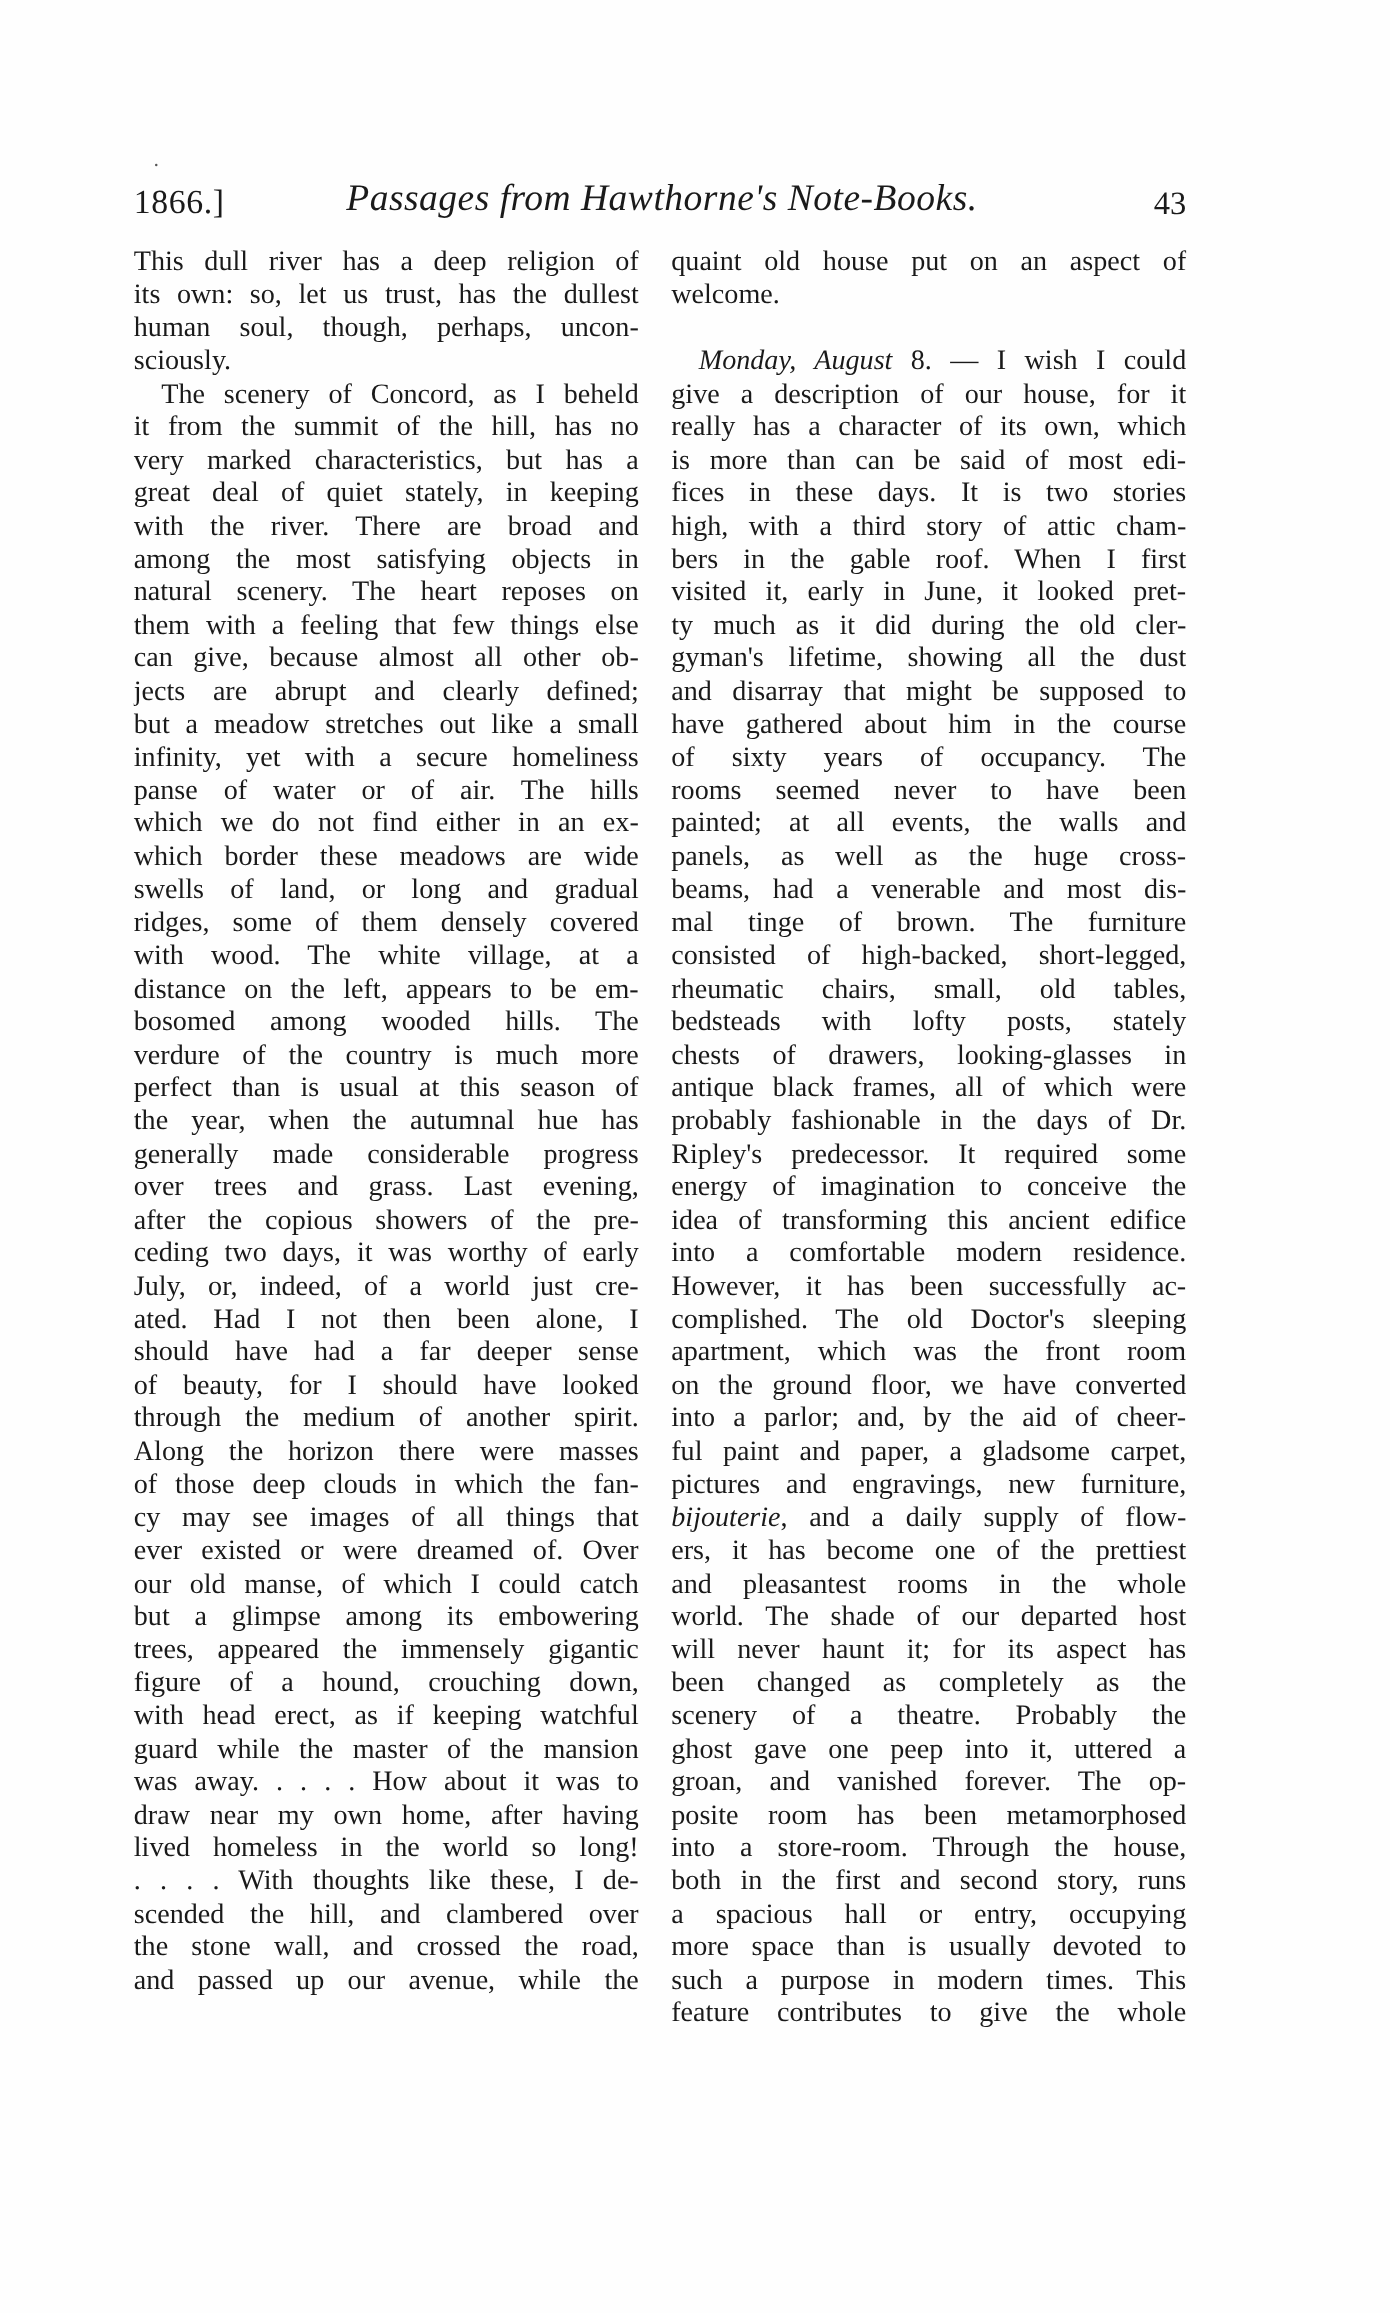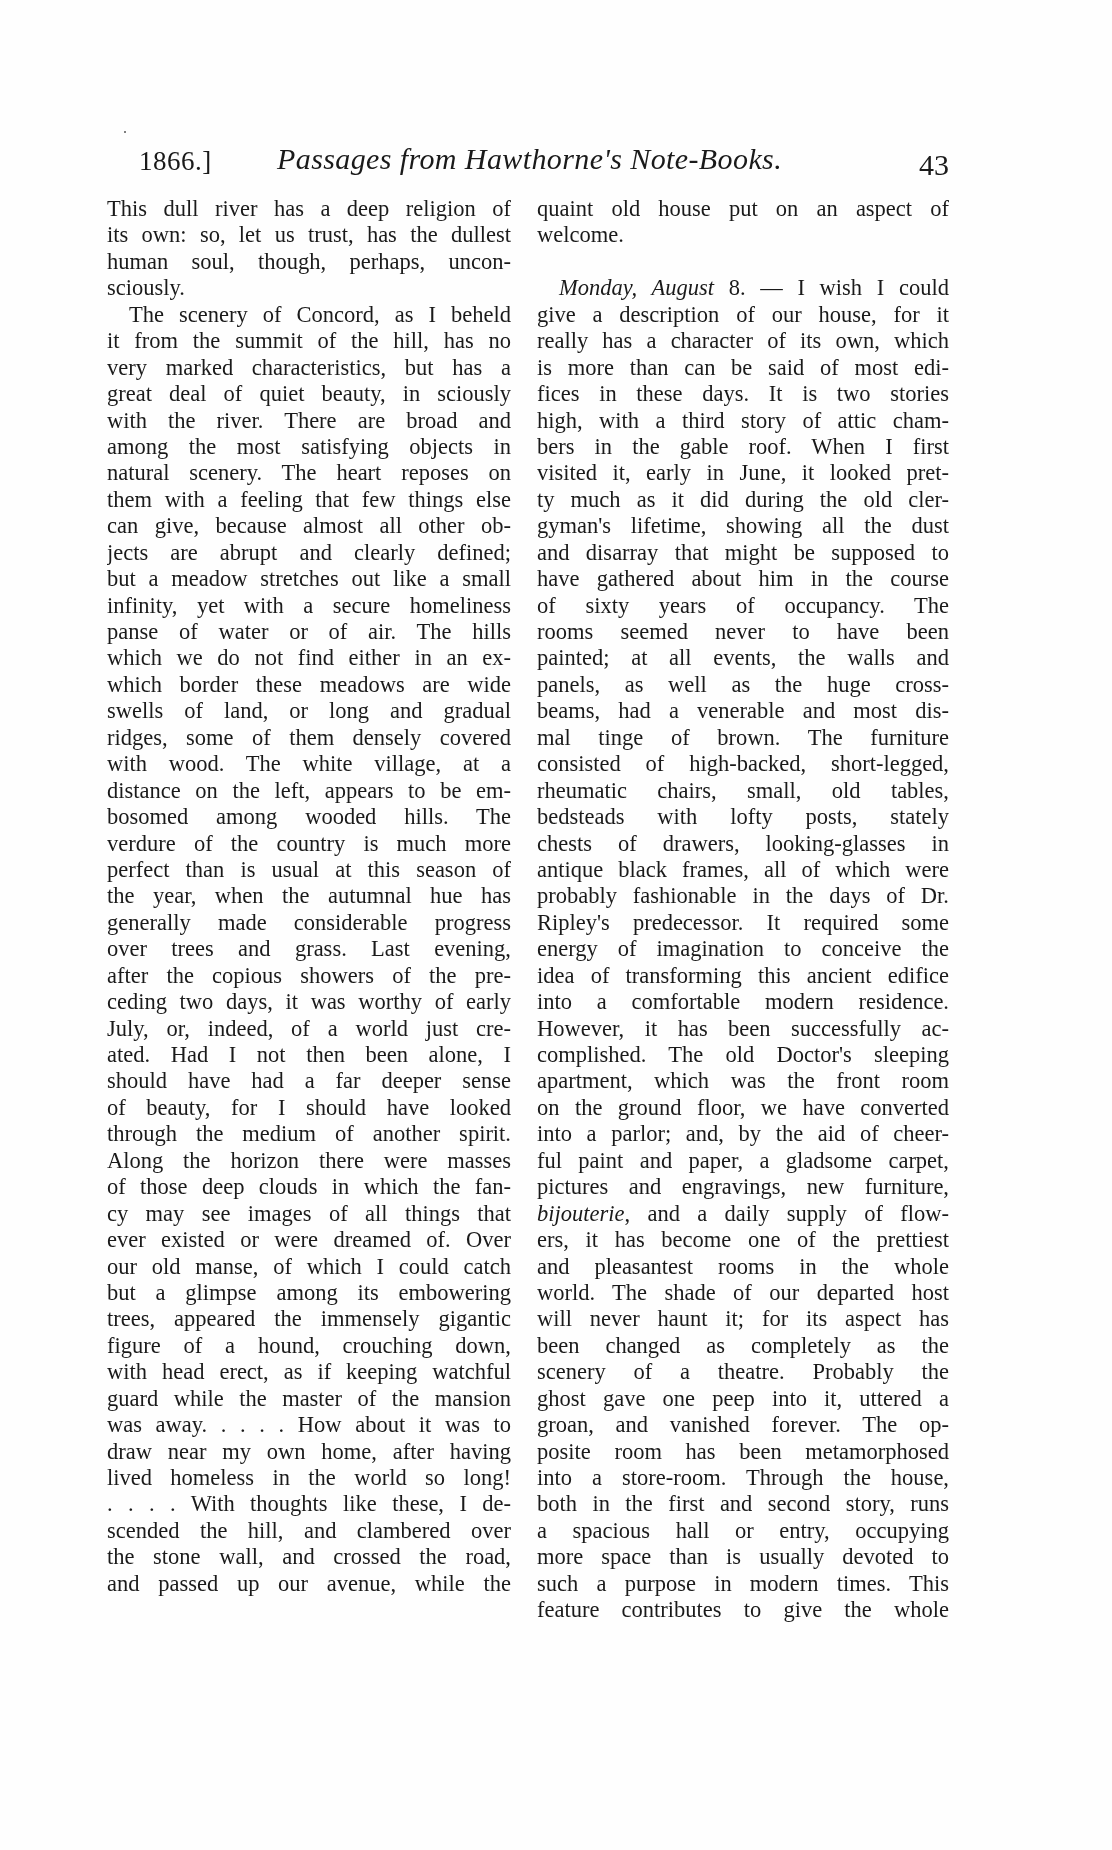--- a/index.html
+++ b/index.html
@@ -1,23 +1,23 @@
 <!DOCTYPE html>
 <html><head>
   <meta charset="utf-8">
   <style>
     html, body { margin: 0; padding: 0; background: #ffffff; }
     body { width: 1112px; height: 1850px; position: relative; overflow: hidden;
            font-family: "DejaVu Serif", "Liberation Serif", serif; color: #1a1a1a; }
     .page { position: absolute; left: 0; top: 0; width: 1112px; height: 1850px; background: #fefefe; }
     .speck { position: absolute; width: 2px; height: 2px; background: #555; border-radius: 1px; }
     .header { position: absolute; left: 107px; top: 140px; width: 842px; height: 40px; }
-    .header .year { position: absolute; left: 0; top: 6px; font-family: "Liberation Serif", serif; font-size: 27px; letter-spacing: 0.5px; margin-left: 32px; }
+    .header .year { position: absolute; left: 0; top: 6px; font-family: "Liberation Serif", serif; font-size: 27px; letter-spacing: 0.5px; }
     .header .title { position: absolute; left: 170px; top: 2px; font-family: "Liberation Serif", serif; font-style: italic; font-size: 30px; letter-spacing: 0.4px; }
-    .header .pageno { position: absolute; right: 0; top: 8px; font-family: "Liberation Serif", serif; font-size: 30px; }
+    .header .pageno { position: absolute; right: 0; top: 8px; font-family: "Liberation Serif", serif; font-size: 26px; }
     .col { position: absolute; top: 196px; font-family: "Liberation Serif", serif; font-size: 22.5px; line-height: 26.45px; }
     .col.left { left: 107px; width: 404px; }
     .col.right { left: 537px; width: 412px; }
     .line { display: block; height: 26.45px; white-space: nowrap; text-align: justify; text-align-last: justify; overflow: hidden; }
     .line.last { text-align-last: left; }
     .line.indent { padding-left: 22px; }
     .gap { display: block; height: 26.45px; }
     .it { font-style: italic; }
   </style>
 </head>
@@ -33,21 +33,21 @@
   </div>
 
   <div class="col left" id="left-col">
       <span class="line">This dull river has a deep religion of</span>
       <span class="line">its own: so, let us trust, has the dullest</span>
       <span class="line">human soul, though, perhaps, uncon-</span>
       <span class="line last">sciously.</span>
       <span class="line indent">The scenery of Concord, as I beheld</span>
       <span class="line">it from the summit of the hill, has no</span>
       <span class="line">very marked characteristics, but has a</span>
-      <span class="line">great deal of quiet beauty, in sciously</span>
+      <span class="line">great deal of quiet stately, in keeping</span>
       <span class="line">with the river.  There are broad and</span>
       <span class="line">among the most satisfying objects in</span>
       <span class="line">natural scenery.  The heart reposes on</span>
       <span class="line">them with a feeling that few things else</span>
       <span class="line">can give, because almost all other ob-</span>
       <span class="line">jects are abrupt and clearly defined;</span>
       <span class="line">but a meadow stretches out like a small</span>
       <span class="line">infinity, yet with a secure homeliness</span>
       <span class="line">panse of water or of air.  The hills</span>
       <span class="line">which we do not find either in an ex-</span>

